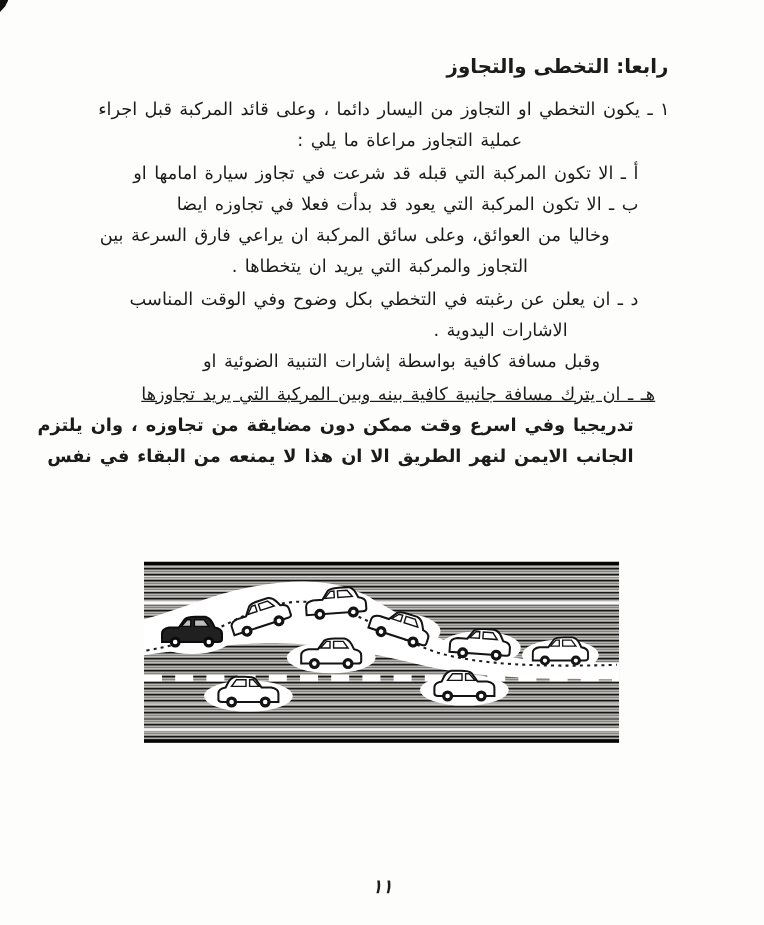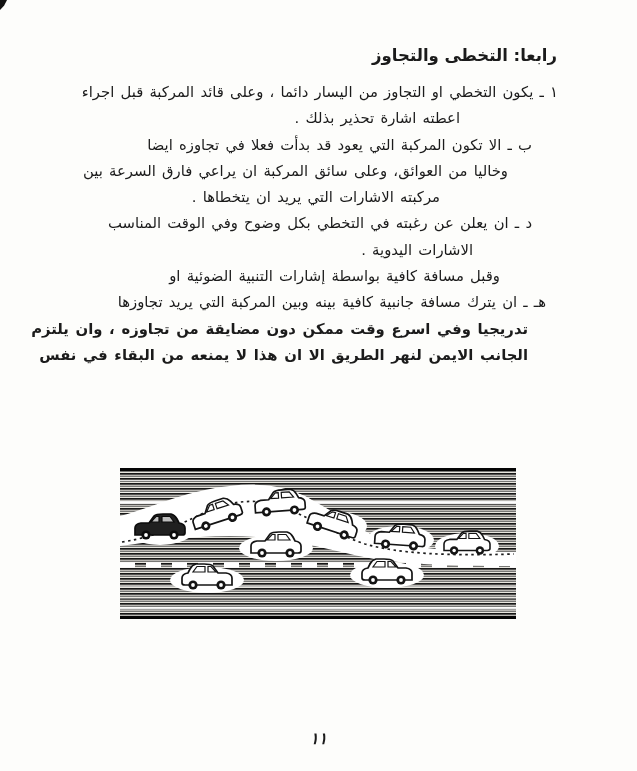--- a/index.html
+++ b/index.html
@@ -31,21 +31,21 @@
   .line{
     display:block;
     height:26.3px;line-height:26.3px;
     text-align:right;white-space:nowrap;
     font-size:14.8px;
     word-spacing:1.5px;
     margin-left:24px;
   }
   
   .pr0{padding-right:0;}
-  .pr12{padding-right:12px;}
+  .pr12{padding-right:12px;text-decoration:underline;}
   .pr26{padding-right:26px;}
   .pr30{padding-right:30px;font-weight:bold;}
   .pr50{padding-right:50px;}
   .pr58{padding-right:58px;}
   .pr85{padding-right:85px;}
   .pr98{padding-right:98px;}
   .pr118{padding-right:118px;}
   .pr123{padding-right:123px;}
   .illustration{
     position:absolute;left:120px;top:468px;width:396px;height:151px;
@@ -61,24 +61,25 @@
 <body>
 
 <div class="page">
 
   <div class="corner-speck"></div>
 
   <div class="section-title">رابعا: التخطى والتجاوز</div>
 
   <div class="text-block">
     <span class="line pr0">١ ـ يكون التخطي او التجاوز من اليسار دائما ، وعلى قائد المركبة قبل اجراء</span>
-    <span class="line pr98">اعطته اشارة تحذير بذلك .</span>
+    <span class="line pr123">عملية التجاوز مراعاة ما يلي :</span>
+    <span class="line pr26">أ ـ الا تكون المركبة التي قبله قد شرعت في تجاوز سيارة امامها او</span>
     <span class="line pr26">ب ـ الا تكون المركبة التي يعود قد بدأت فعلا في تجاوزه ايضا</span>
     <span class="line pr50">وخاليا من العوائق، وعلى سائق المركبة ان يراعي فارق السرعة بين</span>
-    <span class="line pr118">مركبته الاشارات التي يريد ان يتخطاها .</span>
+    <span class="line pr118">التجاوز والمركبة التي يريد ان يتخطاها .</span>
     <span class="line pr26">د ـ ان يعلن عن رغبته في التخطي بكل وضوح وفي الوقت المناسب</span>
     <span class="line pr85">الاشارات اليدوية .</span>
     <span class="line pr58">وقبل مسافة كافية بواسطة إشارات التنبية الضوئية او</span>
     <span class="line pr12">هـ ـ ان يترك مسافة جانبية كافية بينه وبين المركبة التي يريد تجاوزها</span>
     <span class="line pr30">تدريجيا وفي اسرع وقت ممكن دون مضايقة من تجاوزه ، وان يلتزم</span>
     <span class="line pr30">الجانب الايمن لنهر الطريق الا ان هذا لا يمنعه من البقاء في نفس</span>
   </div>
 
   <div class="illustration">
     <svg width="396" height="151" viewBox="0 0 396 151" xmlns="http://www.w3.org/2000/svg">

